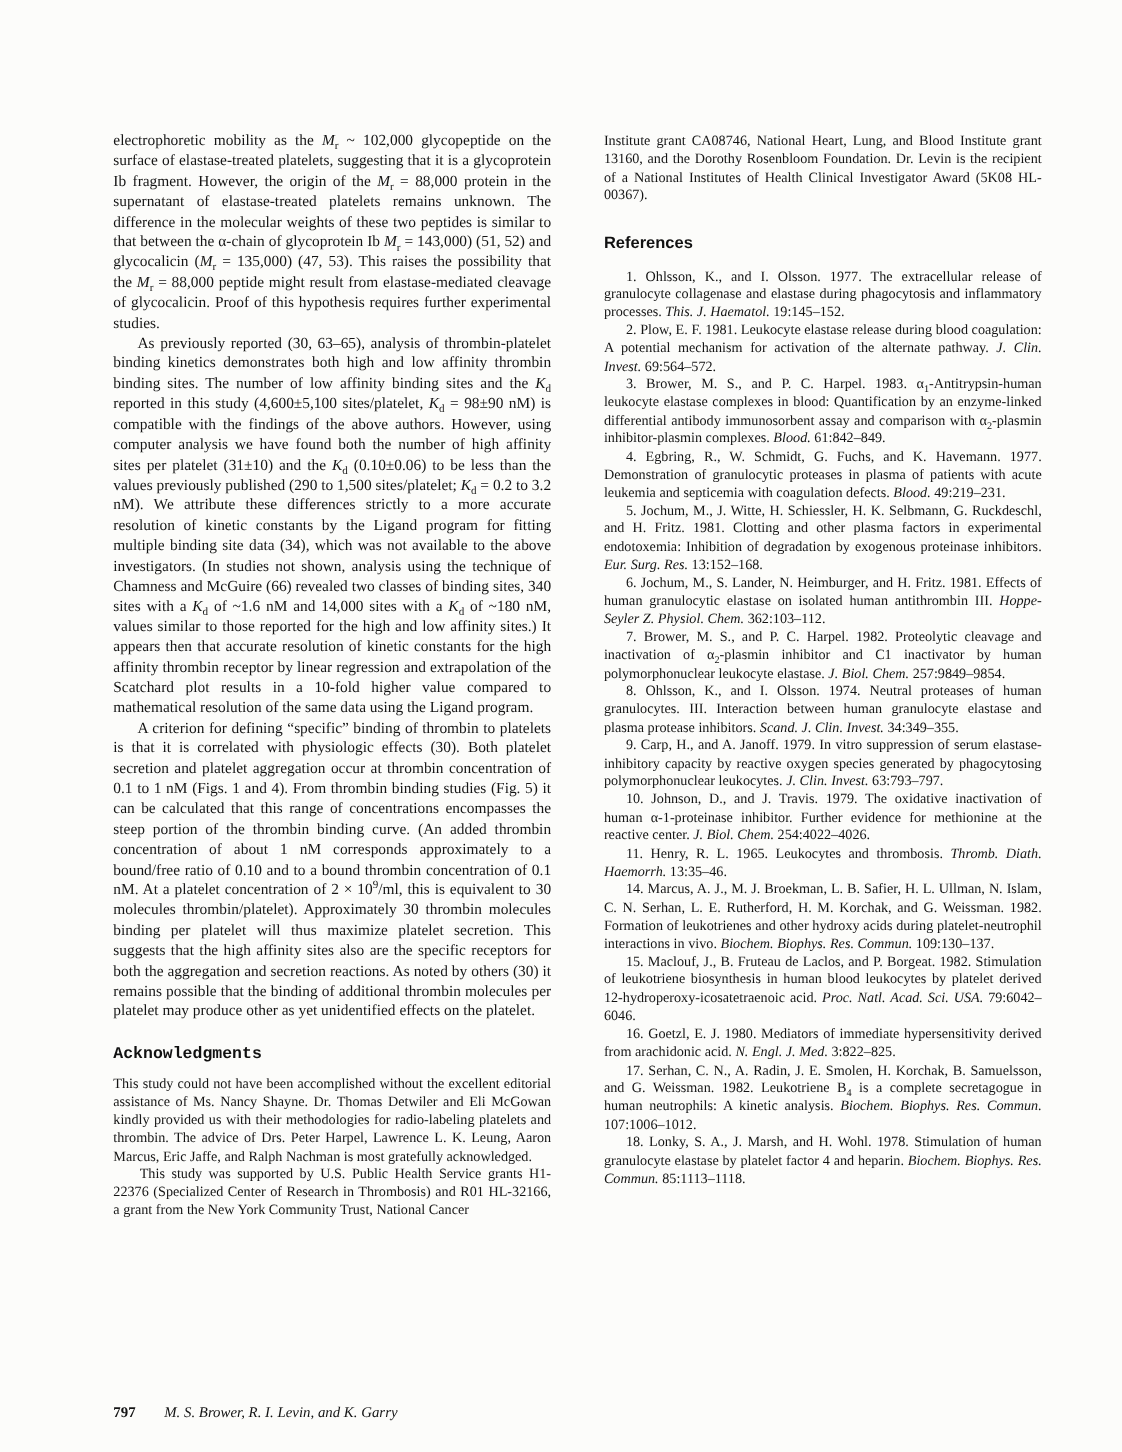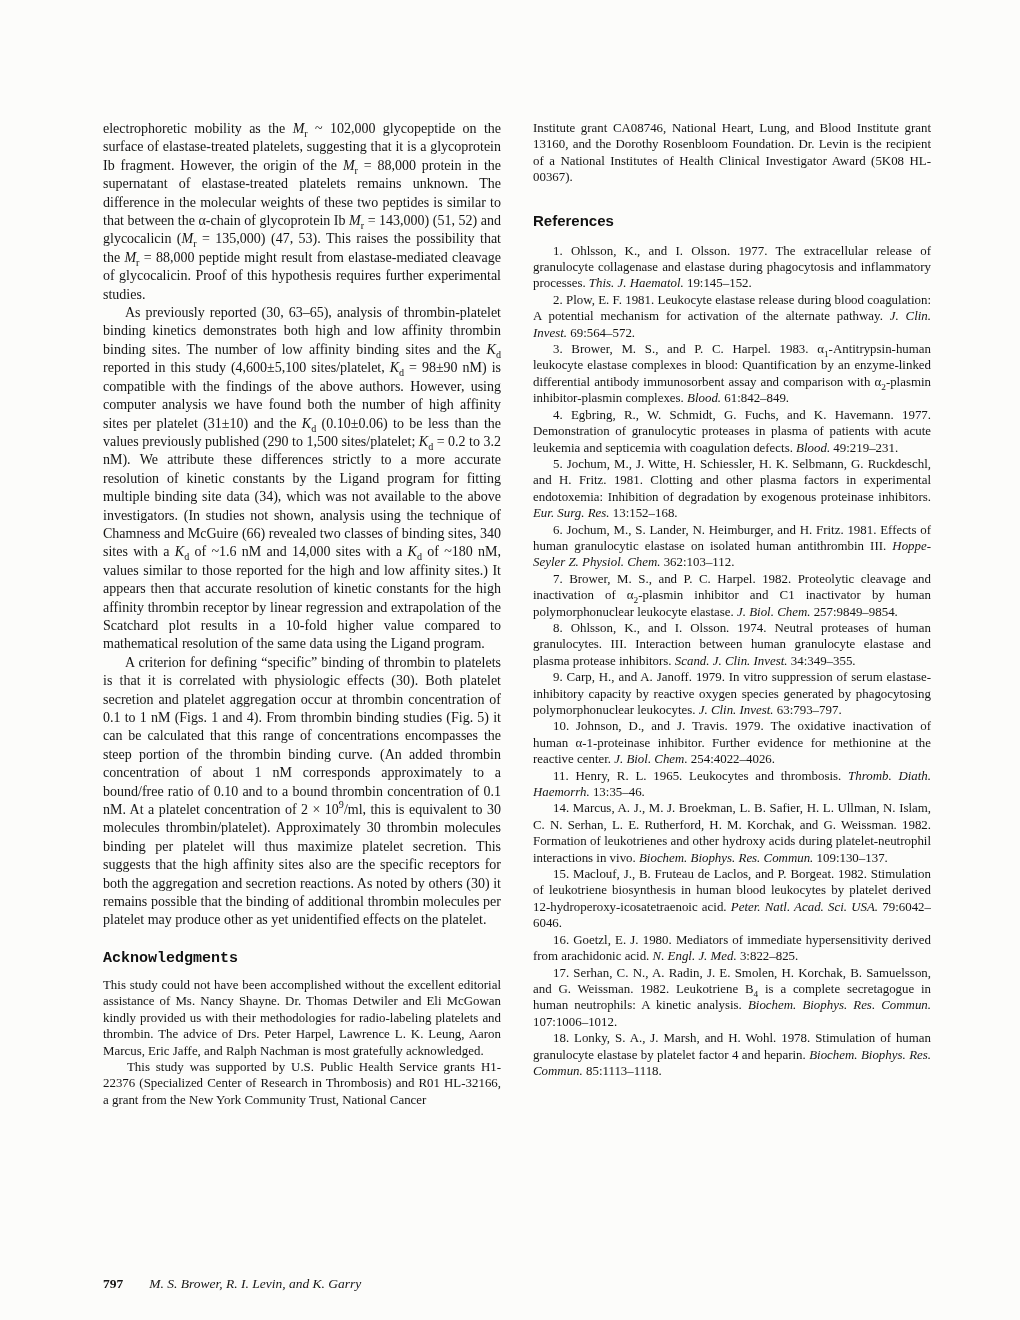--- a/index.html
+++ b/index.html
@@ -10,21 +10,21 @@
     background: #fcfcfa;
     overflow: hidden;
     font-family: "Liberation Serif", "DejaVu Serif", serif;
     color: #141414;
   }
   .columns {
     position: absolute;
     top: 120px;
     left: 103px;
     display: flex;
-    gap: 32px;
+    gap: 48px;
     justify-content: space-between;
   }
   .col { width: 398px; }
   .body-text p {
     margin: 0;
     font-size: 14px;
     line-height: 18.4px;
     text-align: justify;
     text-indent: 22px;
   }
@@ -94,21 +94,21 @@
           <p>3. Brower, M. S., and P. C. Harpel. 1983. α<sub>1</sub>-Antitrypsin-human leukocyte elastase complexes in blood: Quantification by an enzyme-linked differential antibody immunosorbent assay and comparison with α<sub>2</sub>-plasmin inhibitor-plasmin complexes. <i>Blood.</i> 61:842–849.</p>
           <p>4. Egbring, R., W. Schmidt, G. Fuchs, and K. Havemann. 1977. Demonstration of granulocytic proteases in plasma of patients with acute leukemia and septicemia with coagulation defects. <i>Blood.</i> 49:219–231.</p>
           <p>5. Jochum, M., J. Witte, H. Schiessler, H. K. Selbmann, G. Ruckdeschl, and H. Fritz. 1981. Clotting and other plasma factors in experimental endotoxemia: Inhibition of degradation by exogenous proteinase inhibitors. <i>Eur. Surg. Res.</i> 13:152–168.</p>
           <p>6. Jochum, M., S. Lander, N. Heimburger, and H. Fritz. 1981. Effects of human granulocytic elastase on isolated human antithrombin III. <i>Hoppe-Seyler Z. Physiol. Chem.</i> 362:103–112.</p>
           <p>7. Brower, M. S., and P. C. Harpel. 1982. Proteolytic cleavage and inactivation of α<sub>2</sub>-plasmin inhibitor and C1 inactivator by human polymorphonuclear leukocyte elastase. <i>J. Biol. Chem.</i> 257:9849–9854.</p>
           <p>8. Ohlsson, K., and I. Olsson. 1974. Neutral proteases of human granulocytes. III. Interaction between human granulocyte elastase and plasma protease inhibitors. <i>Scand. J. Clin. Invest.</i> 34:349–355.</p>
           <p>9. Carp, H., and A. Janoff. 1979. In vitro suppression of serum elastase-inhibitory capacity by reactive oxygen species generated by phagocytosing polymorphonuclear leukocytes. <i>J. Clin. Invest.</i> 63:793–797.</p>
           <p>10. Johnson, D., and J. Travis. 1979. The oxidative inactivation of human α-1-proteinase inhibitor. Further evidence for methionine at the reactive center. <i>J. Biol. Chem.</i> 254:4022–4026.</p>
           <p>11. Henry, R. L. 1965. Leukocytes and thrombosis. <i>Thromb. Diath. Haemorrh.</i> 13:35–46.</p>
           <p>14. Marcus, A. J., M. J. Broekman, L. B. Safier, H. L. Ullman, N. Islam, C. N. Serhan, L. E. Rutherford, H. M. Korchak, and G. Weissman. 1982. Formation of leukotrienes and other hydroxy acids during platelet-neutrophil interactions in vivo. <i>Biochem. Biophys. Res. Commun.</i> 109:130–137.</p>
-          <p>15. Maclouf, J., B. Fruteau de Laclos, and P. Borgeat. 1982. Stimulation of leukotriene biosynthesis in human blood leukocytes by platelet derived 12-hydroperoxy-icosatetraenoic acid. <i>Peter. Natl. Acad. Sci. USA.</i> 79:6042–6046.</p>
+          <p>15. Maclouf, J., B. Fruteau de Laclos, and P. Borgeat. 1982. Stimulation of leukotriene biosynthesis in human blood leukocytes by platelet derived 12-hydroperoxy-icosatetraenoic acid. <i>Proc. Natl. Acad. Sci. USA.</i> 79:6042–6046.</p>
           <p>16. Goetzl, E. J. 1980. Mediators of immediate hypersensitivity derived from arachidonic acid. <i>N. Engl. J. Med.</i> 3:822–825.</p>
           <p>17. Serhan, C. N., A. Radin, J. E. Smolen, H. Korchak, B. Samuelsson, and G. Weissman. 1982. Leukotriene B<sub>4</sub> is a complete secretagogue in human neutrophils: A kinetic analysis. <i>Biochem. Biophys. Res. Commun.</i> 107:1006–1012.</p>
           <p>18. Lonky, S. A., J. Marsh, and H. Wohl. 1978. Stimulation of human granulocyte elastase by platelet factor 4 and heparin. <i>Biochem. Biophys. Res. Commun.</i> 85:1113–1118.</p>
         </div>
     </div>
 
   </div>
 
   <div class="footer">
     <span class="pagenum">797</span><span class="authors">M. S. Brower, R. I. Levin, and K. Garry</span>

